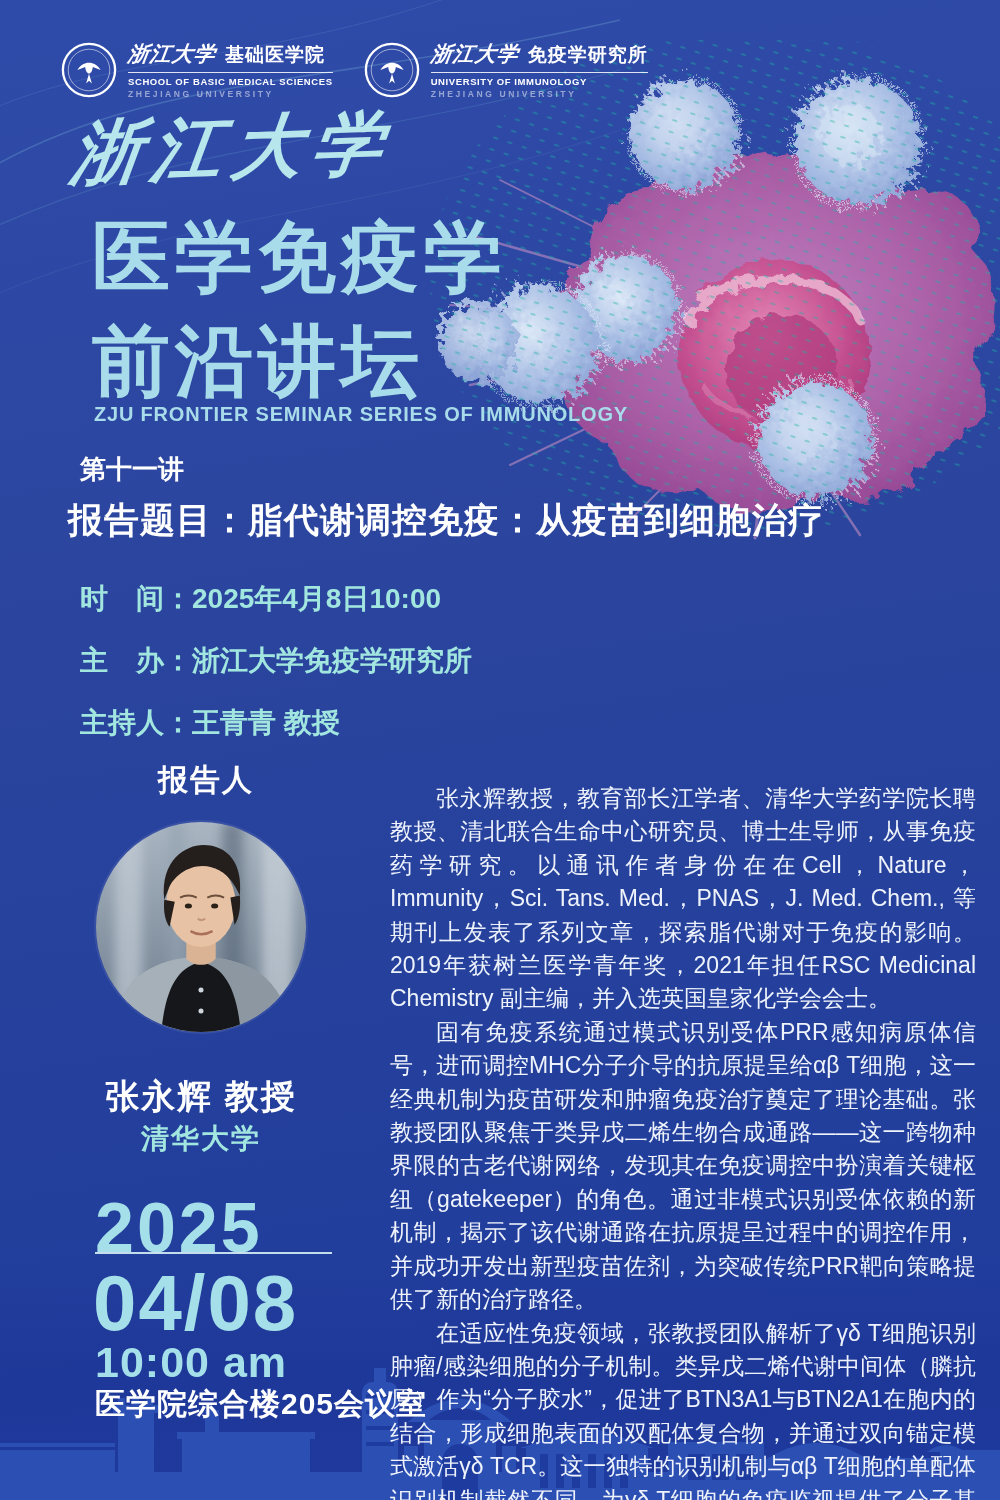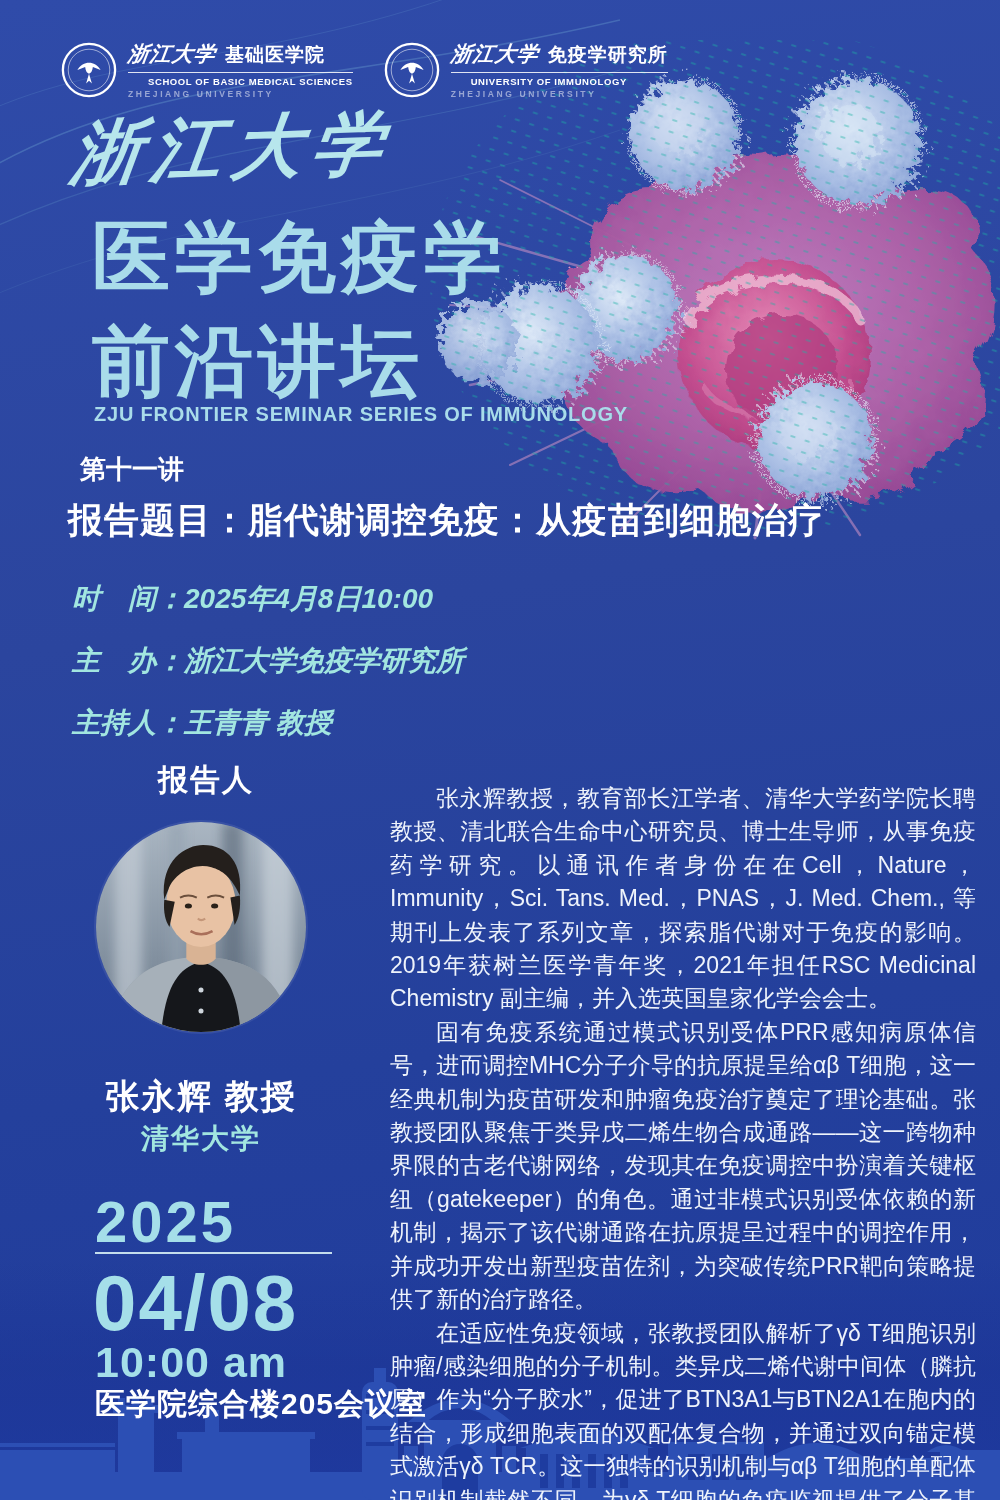--- a/index.html
+++ b/index.html
@@ -15,48 +15,48 @@
   
   .logos{top:40px; left:60px; display:flex; gap:30px; align-items:center;}
   .logo{display:flex; align-items:center; gap:10px;}
   .seal{width:58px;height:58px;flex:0 0 auto;}
   .logo-text{display:flex; flex-direction:column; color:#fff;}
   .logo-row{display:flex; align-items:baseline; gap:9px; white-space:nowrap;}
   .logo-callig{display:inline-block; font-size:21px; font-weight:700; font-style:italic;
     transform:skewX(-8deg); letter-spacing:1px;}
   .logo-unit{font-size:19px; font-weight:700; letter-spacing:1px;}
   .logo-div{height:1px; background:rgba(255,255,255,.85); margin:4px 0 3px;}
-  .logo-en1{font-size:9.5px; font-weight:700; letter-spacing:.6px;margin-left:20px;}
+  .logo-en1{font-size:9.5px; font-weight:700; letter-spacing:.6px;}
   .logo-en2{font-size:8.5px; font-weight:700; color:rgba(255,255,255,.5); letter-spacing:2.6px; margin-top:2px;}
 
   
   .hero-callig{top:102px; left:72px; font-size:70px; font-weight:800; font-style:italic;
     color:#b7e6ec; letter-spacing:10px; transform:skewX(-9deg) rotate(-2deg); white-space:nowrap;}
   .hero-t1{top:206px; left:92px; font-size:78px; font-weight:900; color:#a9dcea; letter-spacing:5px; white-space:nowrap;}
   .hero-t2{top:310px; left:92px; font-size:78px; font-weight:900; color:#a9dcea; letter-spacing:5px; white-space:nowrap;}
   .hero-sub{top:403px; left:94px; font-size:20px; font-weight:700; color:#a9dcea; letter-spacing:.8px; white-space:nowrap;}
 
   
   .session-number{top:452px; left:80px; font-size:26px; font-weight:700; color:#fff;}
   .session-topic{top:497px; left:68px; font-size:35px; font-weight:800; color:#fff; letter-spacing:1px; white-space:nowrap;}
 
   
-  .info-list{top:580px; left:72px;font-style:italic;}
+  .info-list{top:580px; left:80px;}
   .info-row{font-size:28px; font-weight:700; color:#a2e6e0; margin-bottom:24px; white-space:nowrap;}
 
   
   .speaker-title{top:760px; left:158px; font-size:30px; font-weight:700; color:#fff; letter-spacing:2px;}
   .photo{top:822px; left:96px; width:210px; height:210px; border-radius:50%; overflow:hidden;
     box-shadow:0 0 0 2px rgba(255,255,255,.08);}
   .photo svg{display:block; width:100%; height:100%;}
   .speaker-name{top:1074px; left:58px; width:286px; text-align:center; font-size:34px; font-weight:700; color:#fff; letter-spacing:2px;}
   .speaker-aff{top:1120px; left:58px; width:286px; text-align:center; font-size:28px; font-weight:700; color:#a2e6e0; letter-spacing:2px;}
 
   
-  .sch-year{top:1188px; left:95px; font-size:58px; font-weight:900; color:#a5dfe9; letter-spacing:3px;}
+  .sch-year{top:1188px; left:95px; font-size:70px; font-weight:900; color:#a5dfe9; letter-spacing:3px;}
   .sch-div{top:1252px; left:95px; width:237px; height:2px; background:rgba(214,238,246,.9);}
   .sch-date{top:1258px; left:93px; font-size:78px; font-weight:900; color:#a5dfe9; letter-spacing:2px;}
   .sch-time{top:1338px; left:95px; font-size:43px; font-weight:700; color:#a5dfe9; letter-spacing:1px;text-align:center;}
   .sch-venue{top:1384px; left:95px; font-size:30px; font-weight:800; color:#fff; letter-spacing:1px;}
 
   
   .bio{top:782px; left:390px; width:586px; color:#eef3fb; font-size:23px; line-height:33.4px;
     text-align:justify;}
   .bio p{margin:0; text-indent:2em;}
 </style>

